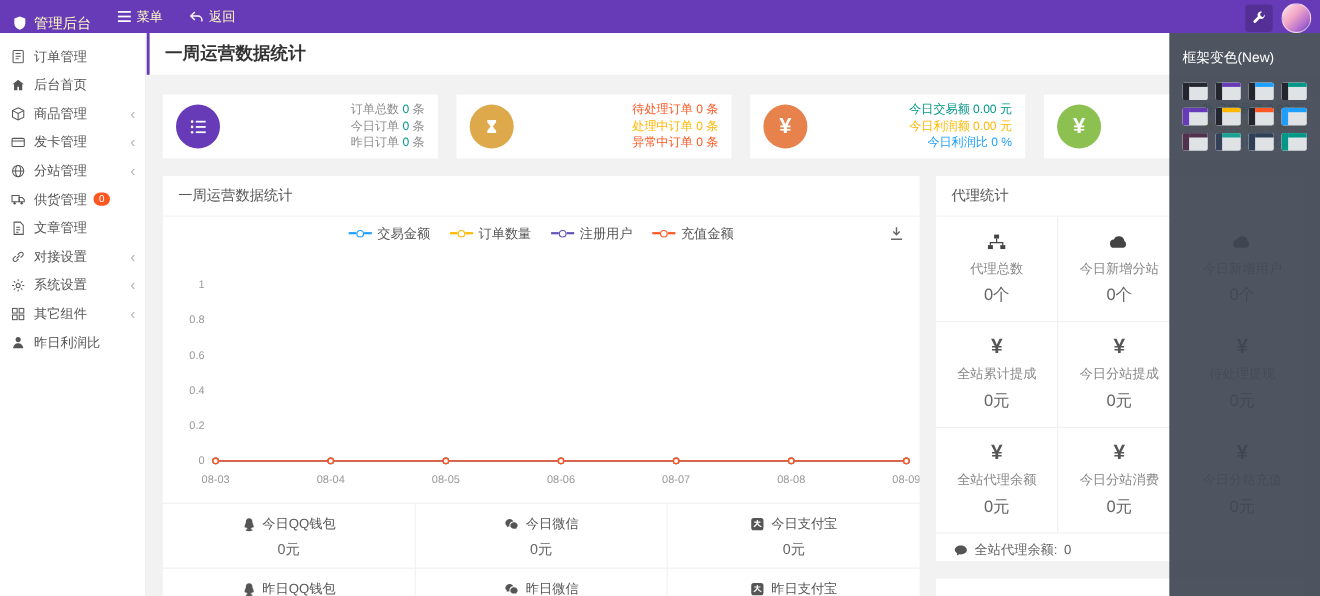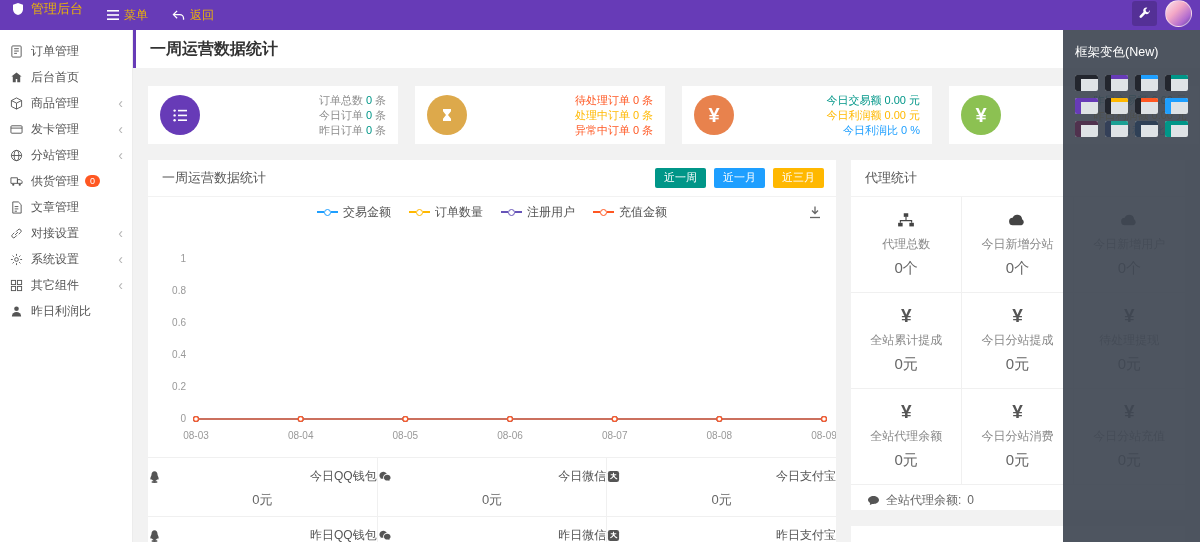--- a/index.html
+++ b/index.html
@@ -1,19 +1,19 @@
 <!DOCTYPE html>
 <html><head>
 <meta charset="utf-8">
 <style>
   html,body{margin:0;padding:0;background:#e9e9e9;font-family:"Liberation Sans","DejaVu Sans",sans-serif;}
   .screen{position:relative;width:1200px;height:542px;overflow:hidden;background:#f2f2f2;}
 
   
-  .topbar{position:absolute;top:0;left:0;right:0;height:30px;background:#673BB7;color:#eab308;display:flex;align-items:flex-start;z-index:60;}
+  .topbar{position:absolute;top:0;left:0;right:0;height:30px;background:#673BB7;color:#fef9c3;display:flex;align-items:flex-end;z-index:60;}
   .brand{display:flex;align-items:center;gap:7px;padding:0 12px;font-size:13px;}
   .tb-btn{display:flex;align-items:center;gap:5px;font-size:12px;padding:0 12px;height:30px;cursor:pointer;}
   .tb-right{margin-left:auto;display:flex;align-items:center;gap:8px;padding-right:8px;}
   .wrench-btn{width:25px;height:25px;border-radius:3px;background:rgba(0,0,0,.18);display:flex;align-items:center;justify-content:center;cursor:pointer;}
   .avatar{width:25px;height:25px;border-radius:50%;background:linear-gradient(135deg,#fbe3ec 0%,#f3a8c6 40%,#b06ad0 75%,#5b3f9c 100%);border:1px solid rgba(255,255,255,.5);cursor:pointer;}
 
   
   .sidebar{position:absolute;top:30px;left:0;bottom:0;width:133px;background:#fff;border-right:1px solid #ececec;z-index:5;padding-top:8px;box-sizing:border-box;}
   .side-item{position:relative;display:flex;align-items:center;height:26px;padding:0 10px;font-size:12px;color:#555;cursor:pointer;}
   .side-item .si{width:13px;height:13px;margin-right:8px;display:inline-flex;}
@@ -45,21 +45,21 @@
   .legend-item{display:flex;align-items:center;gap:5px;font-size:12px;color:#555;cursor:pointer;}
   .lm{display:flex;align-items:center;}
   .lm i{display:block;width:7px;height:2px;}
   .lm b{display:block;width:5px;height:5px;border-radius:50%;background:#fff;border:1.5px solid;}
   .dl-icon{position:absolute;right:14px;top:8px;cursor:pointer;}
   .plot{height:230px;}
   .wallet-grid{border-top:1px solid #f0f0f0;}
   .wallet-row{display:flex;border-bottom:1px solid #f0f0f0;}
   .wallet-cell{flex:1;height:58px;text-align:center;border-right:1px solid #f0f0f0;box-sizing:border-box;padding-top:10px;}
   .wallet-cell:last-child{border-right:none;}
-  .wallet-top{display:flex;align-items:center;justify-content:space-between;gap:6px;font-size:12px;color:#555;}
+  .wallet-top{display:flex;align-items:center;justify-content:center;gap:6px;font-size:12px;color:#555;}
   .wallet-val{margin-top:6px;font-size:13px;color:#666;}
 
   
   .agent-card{top:130px;left:718px;width:334px;height:350px;}
   .agent-grid{display:grid;grid-template-columns:repeat(3,1fr);grid-auto-rows:96px;}
   .agent-cell{border-right:1px solid #f0f0f0;border-bottom:1px solid #f0f0f0;text-align:center;padding-top:12px;box-sizing:border-box;}
   .agent-cell:nth-child(3n){border-right:none;}
   .agent-ico{height:22px;display:flex;align-items:center;justify-content:center;}
   .agent-yen{font-size:19px;font-weight:bold;color:#555;line-height:22px;}
   .agent-label{margin-top:5px;font-size:12px;color:#888;}
@@ -307,25 +307,20 @@
           <div class="stat-row"><span style="color: rgb(255, 184, 0);">昨日利润额</span><span style="color: rgb(255, 184, 0);">0.00</span><span style="color: rgb(255, 184, 0);">元</span></div>
           <div class="stat-row"><span style="color: rgb(30, 159, 255);">昨日利润比</span><span style="color: rgb(30, 159, 255);">0</span><span style="color: rgb(30, 159, 255);">%</span></div>
         </div>
       </div>
 
     </div>
 
     <div class="card chart-card">
       <div class="card-title-row">
         <span class="card-title">一周运营数据统计</span>
-        <div class="range-btns">
-          <span class="range-btn" style="background: rgb(0, 150, 136);">近一周</span>
-          <span class="range-btn" style="background: rgb(30, 159, 255);">近一月</span>
-          <span class="range-btn" style="background: rgb(255, 184, 0);">近三月</span>
-        </div>
       </div>
       <div class="legend-row">
         <span id="chart-legend" style="display:flex;gap:18px;">
             <span class="legend-item">
               <span class="lm">
                 <i style="background:#1E9FFF"></i>
                 <b style="border-color:#1E9FFF"></b>
                 <i style="background:#1E9FFF"></i>
               </span>
               <span>交易金额</span>

